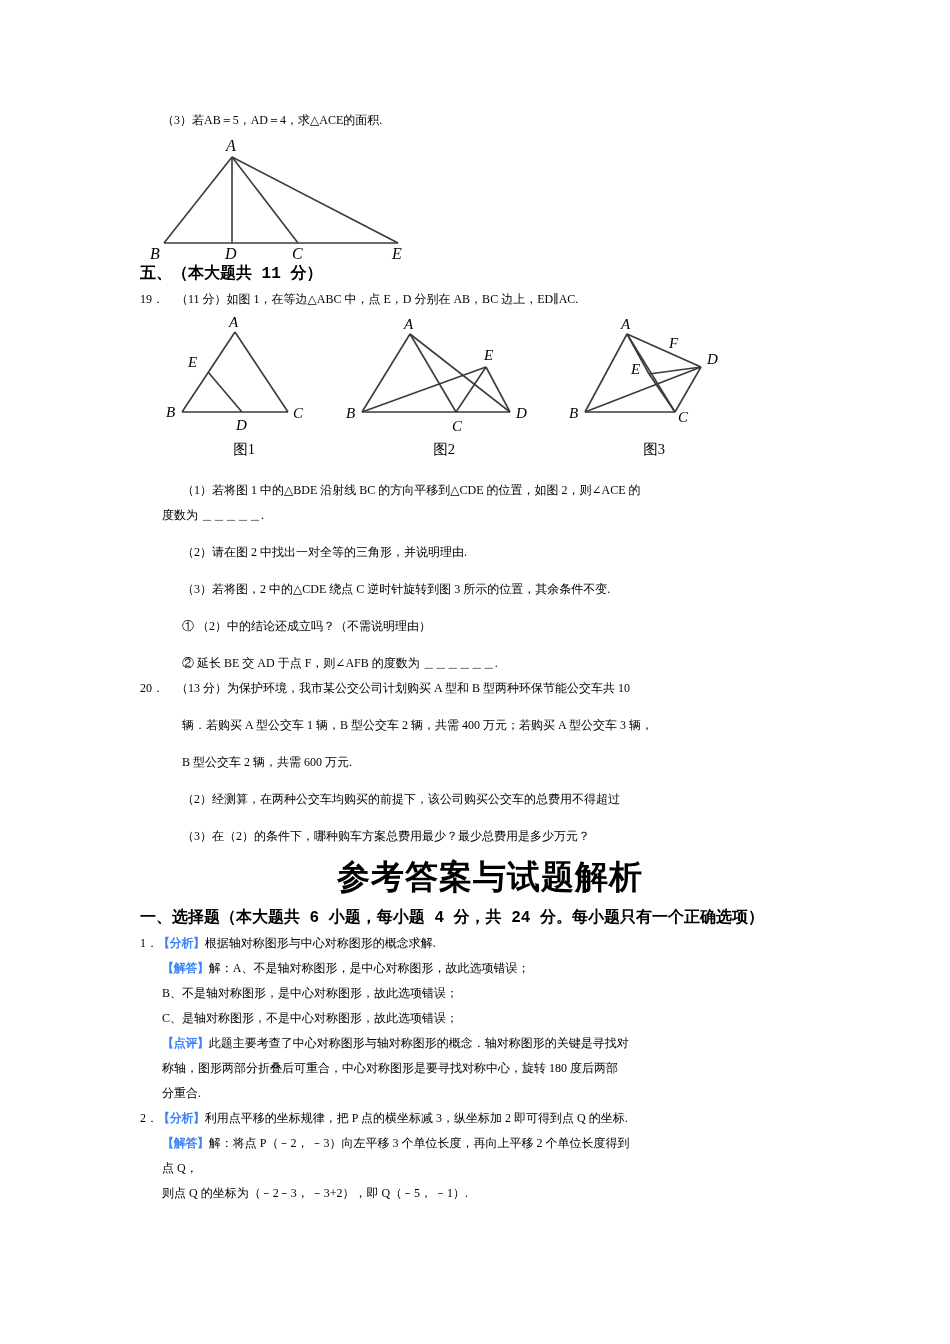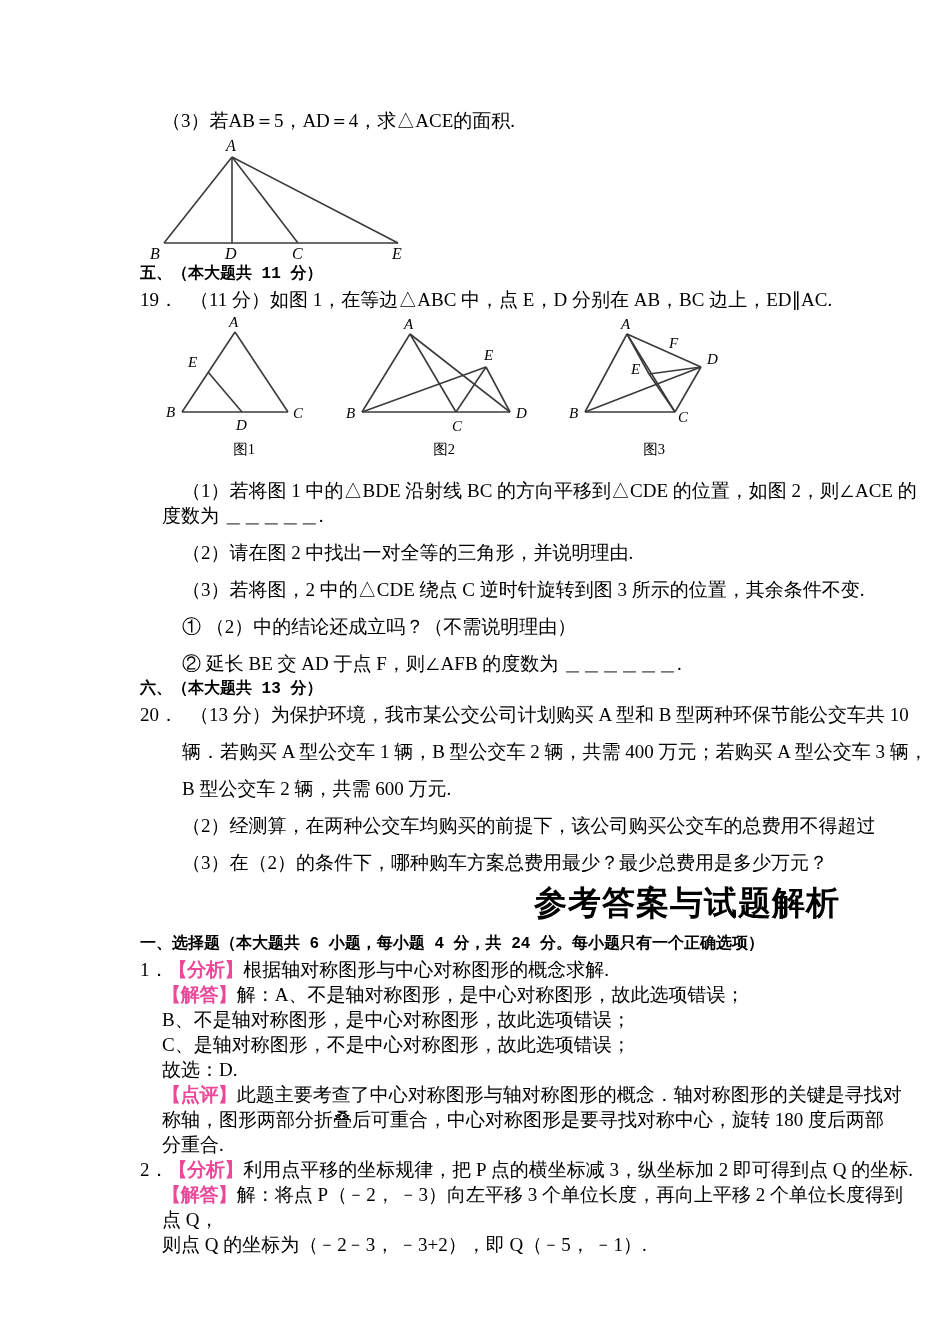--- a/index.html
+++ b/index.html
@@ -21,40 +21,39 @@
     width: 950px;
     height: 1344px;
   }
   .content {
     position: absolute;
     left: 140px;
     top: 108px;
     width: 700px;
   }
   .line {
-    font-size: 19px;
+    font-size: 12px;
     line-height: 25px;
     white-space: nowrap;
-    font-family: Liberation Serif, serif;
   }
   .indent1 { padding-left: 22px; }
   .indent2 { padding-left: 42px; margin-top: 12px; }
   .mk {
-    color: #ec4899;
+    color: #3b82f6;
     font-weight: bold;
     letter-spacing: -0.3px;
   }
   .sec-head {
     font-size: 16px;
     font-weight: bold;
     line-height: 26px;
     font-family: Liberation Mono, monospace;
   }
   .big-title {
-    text-align: right;
+    text-align: center;
     font-family: "DejaVu Serif", "Liberation Serif", serif;
     font-weight: bold;
     font-size: 33px;
     line-height: 44px;
     letter-spacing: 1px;
   }
   .fig-row {
     position: relative;
     height: 128px;
   }
@@ -182,21 +181,20 @@
       <div class="fig-cap" style="left:465px;">图3</div>
     </div>
 
     <div class="line indent2">（1）若将图 1 中的△BDE 沿射线 BC 的方向平移到△CDE 的位置，如图 2，则∠ACE 的</div>
     <div class="line indent1">度数为 ＿＿＿＿＿.</div>
     <div class="line indent2">（2）请在图 2 中找出一对全等的三角形，并说明理由.</div>
     <div class="line indent2">（3）若将图，2 中的△CDE 绕点 C 逆时针旋转到图 3 所示的位置，其余条件不变.</div>
     <div class="line indent2">① （2）中的结论还成立吗？（不需说明理由）</div>
     <div class="line indent2">② 延长 BE 交 AD 于点 F，则∠AFB 的度数为 ＿＿＿＿＿＿.</div>
 
-    <div class="sec-head">六、（本大题共 13 分）</div>
 
     <div class="line">
       <span>20．</span><span style="display:inline-block;width:12px"></span><span>（13 分）为保护环境，我市某公交公司计划购买 A 型和 B 型两种环保节能公交车共 10</span>
     </div>
     <div class="line indent2">辆．若购买 A 型公交车 1 辆，B 型公交车 2 辆，共需 400 万元；若购买 A 型公交车 3 辆，</div>
     <div class="line indent2">B 型公交车 2 辆，共需 600 万元.</div>
     <div class="line indent2">（2）经测算，在两种公交车均购买的前提下，该公司购买公交车的总费用不得超过</div>
     <div class="line indent2">（3）在（2）的条件下，哪种购车方案总费用最少？最少总费用是多少万元？</div>
 
     <div class="spacer6"></div>
@@ -208,21 +206,20 @@
     <div class="sec-head">一、选择题（本大题共 6 小题，每小题 4 分，共 24 分。每小题只有一个正确选项）</div>
 
     <div class="line">
       <span>1．</span><span class="mk">【分析】</span><span>根据轴对称图形与中心对称图形的概念求解.</span>
     </div>
     <div class="line indent1">
       <span class="mk">【解答】</span><span>解：A、不是轴对称图形，是中心对称图形，故此选项错误；</span>
     </div>
     <div class="line indent1">B、不是轴对称图形，是中心对称图形，故此选项错误；</div>
     <div class="line indent1">C、是轴对称图形，不是中心对称图形，故此选项错误；</div>
-    <div class="line indent1">故选：D.</div>
     <div class="line indent1">
       <span class="mk">【点评】</span><span>此题主要考查了中心对称图形与轴对称图形的概念．轴对称图形的关键是寻找对</span>
     </div>
     <div class="line indent1">称轴，图形两部分折叠后可重合，中心对称图形是要寻找对称中心，旋转 180 度后两部</div>
     <div class="line indent1">分重合.</div>
 
     <div class="line">
       <span>2．</span><span class="mk">【分析】</span><span>利用点平移的坐标规律，把 P 点的横坐标减 3，纵坐标加 2 即可得到点 Q 的坐标.</span>
     </div>
     <div class="line indent1">

